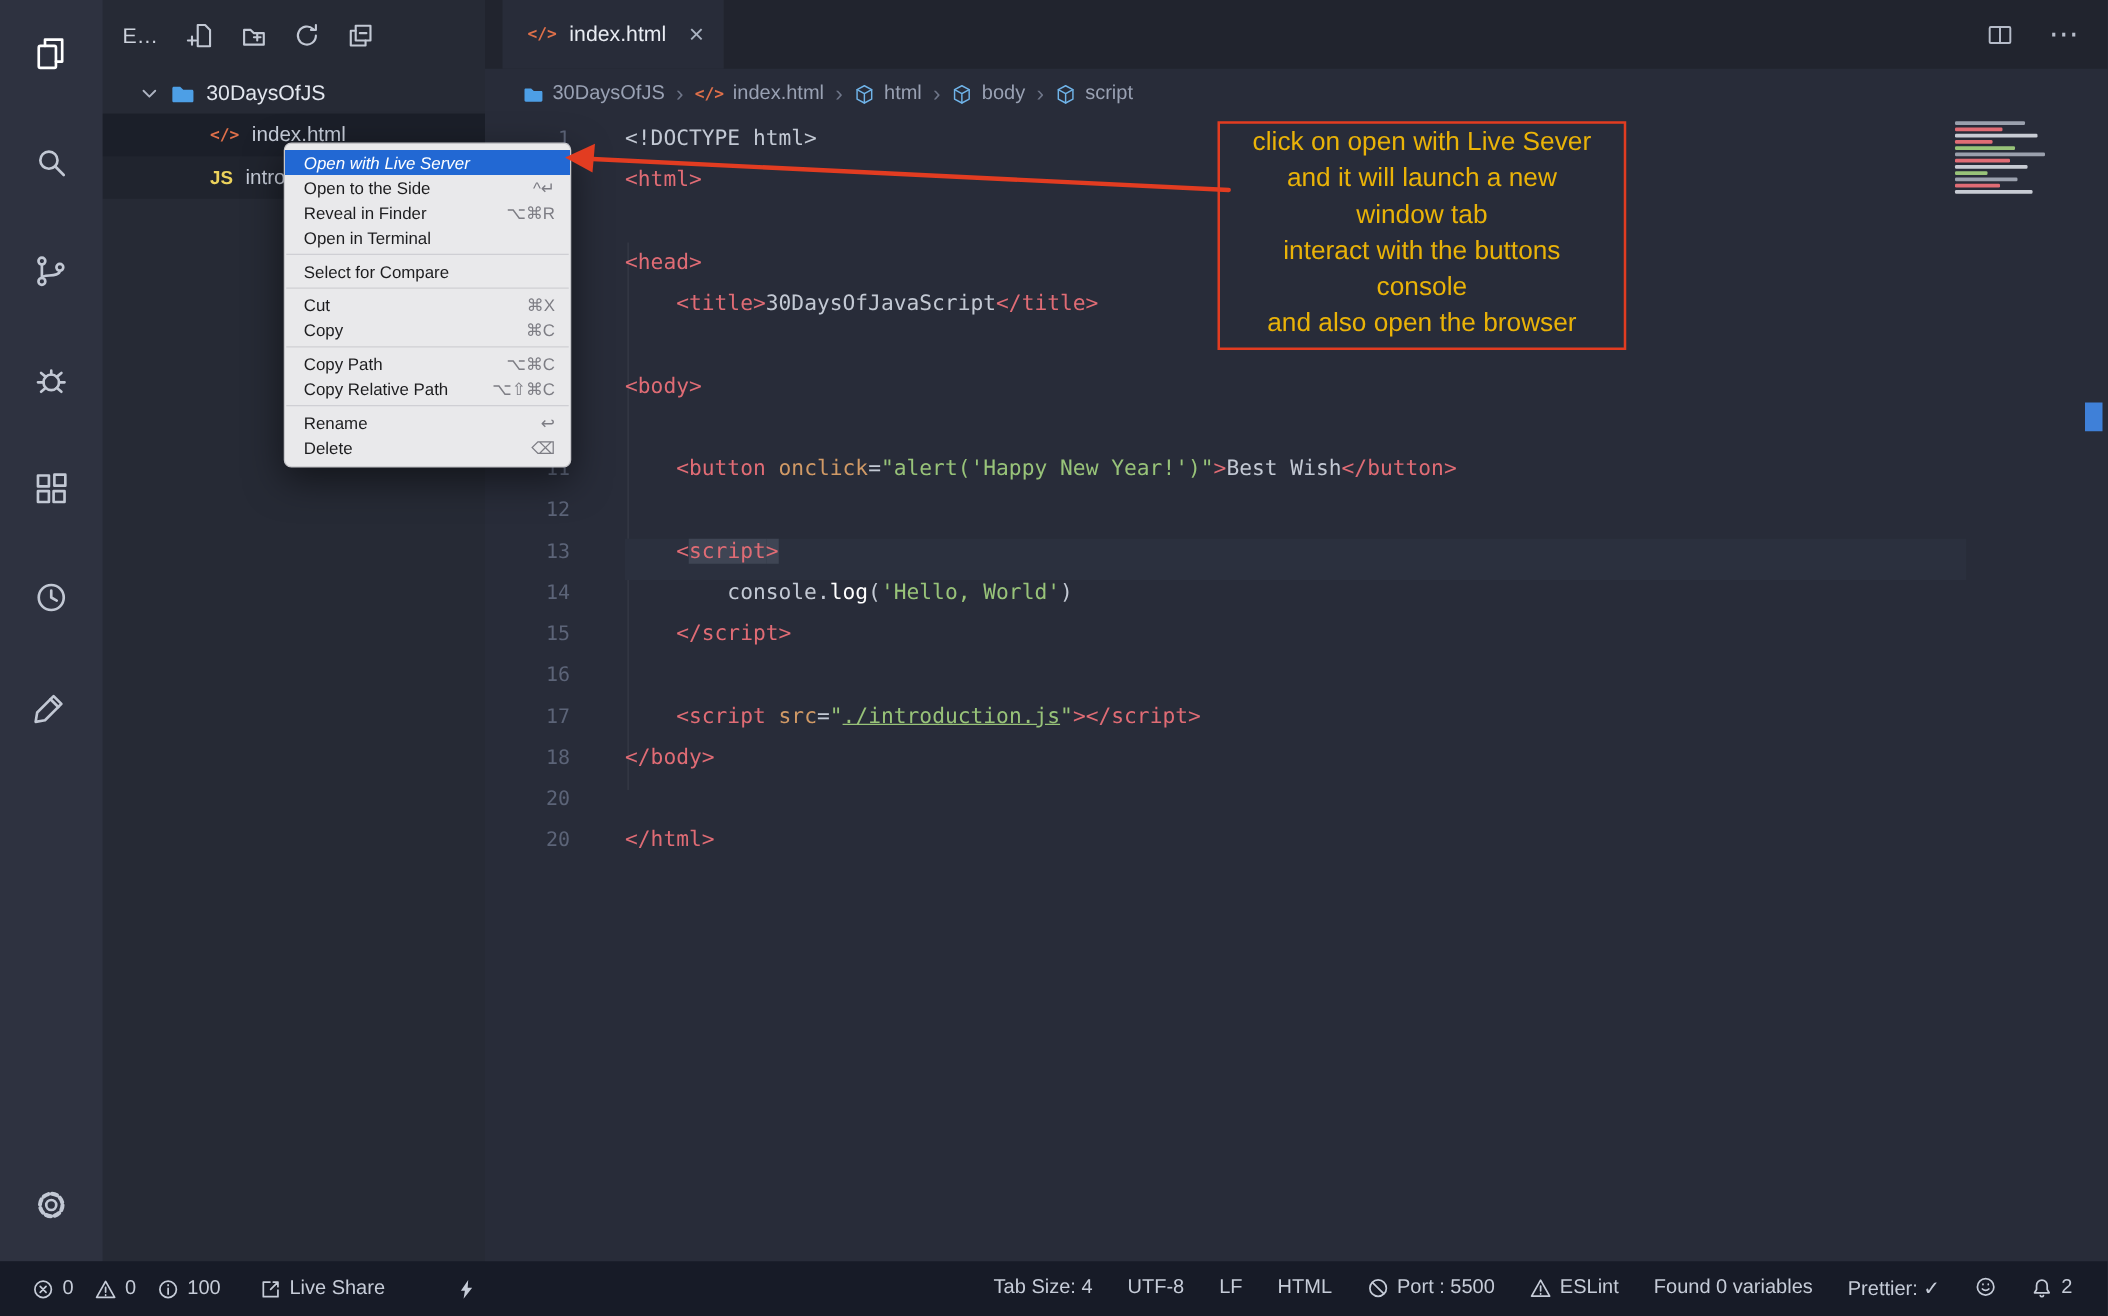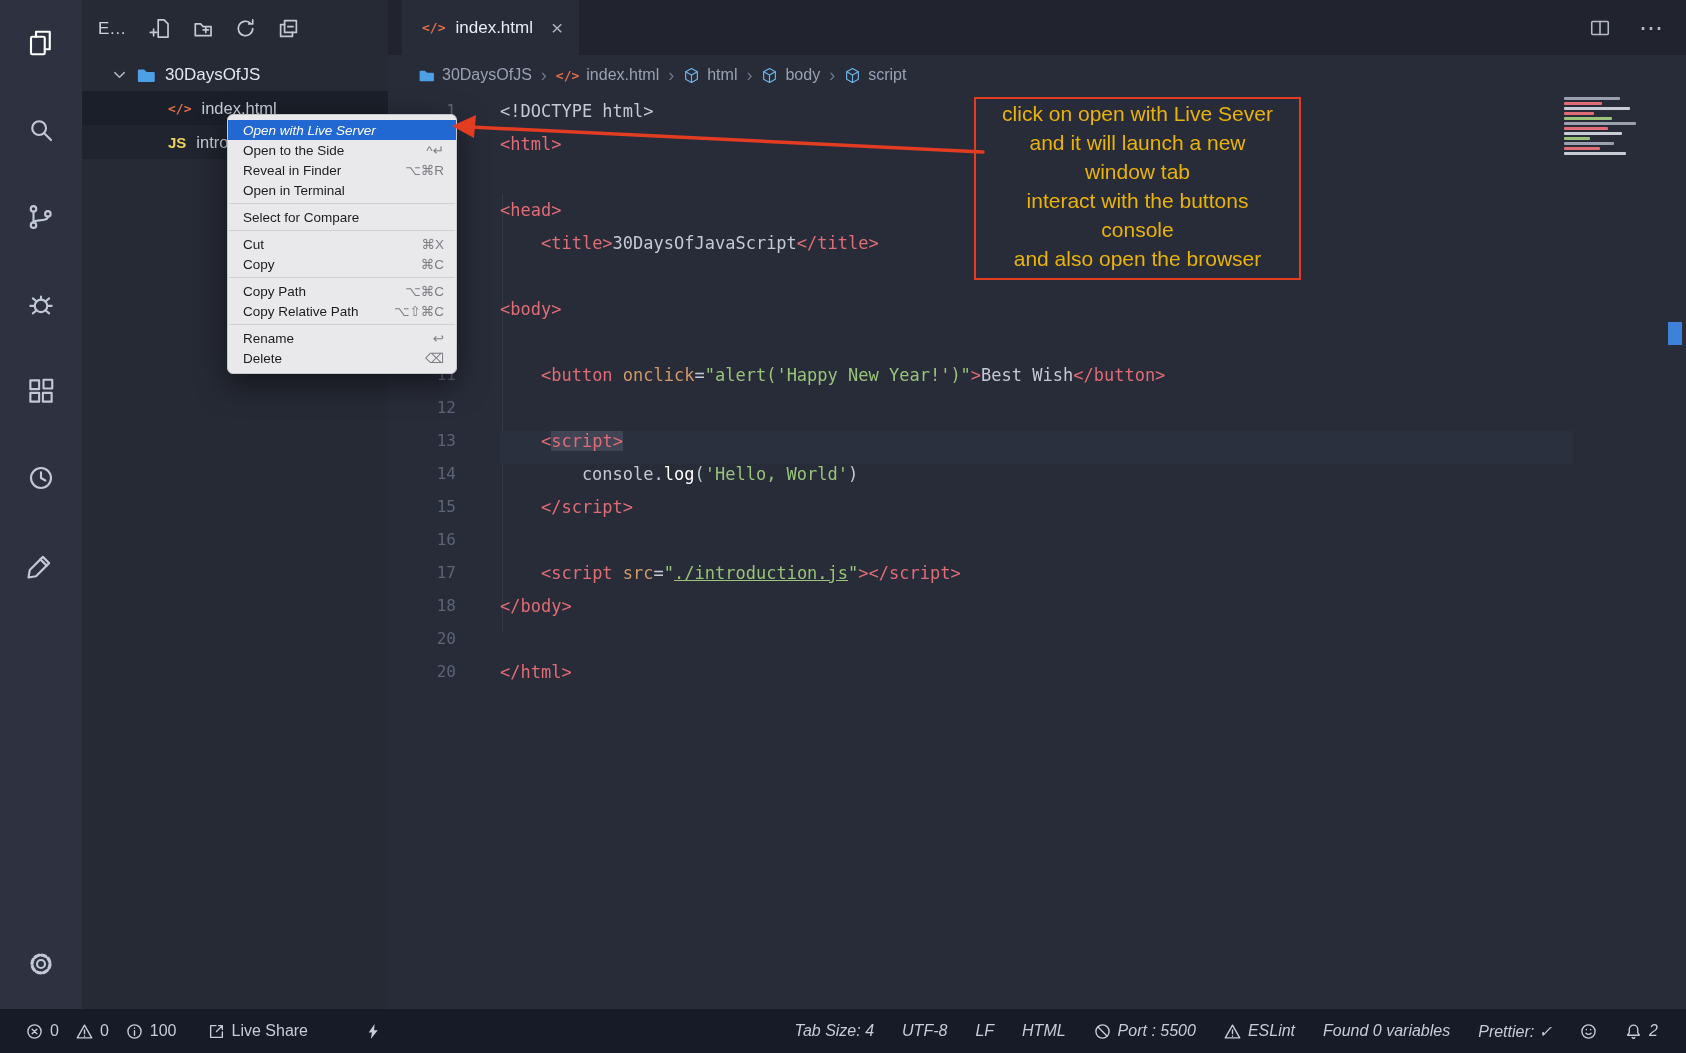--- a/index.html
+++ b/index.html
@@ -67,21 +67,21 @@
 
   
   .annotation-box { position:absolute; left:974px; top:97px; width:327px; height:183px; border:2.5px solid #e23c21; z-index:40; display:flex; flex-direction:column; justify-content:flex-start; text-align:center; font-size:21px; line-height:29px; color:#eab308; font-weight:500; }
   .arrow-svg { position:absolute; left:450px; top:100px; z-index:60; pointer-events:none; }
 
   
   .status-bar { position:absolute; left:0; bottom:0; width:1686px; height:44px; background:#171b27; display:flex; align-items:center; padding:0 28px 0 26px; gap:17px; font-size:16px; color:#c6ccd8; z-index:20; }
   .sbi { display:flex; align-items:center; gap:7px; white-space:nowrap; cursor:pointer; }
   .sbi svg { width:17px; height:17px; stroke-width:1.3; }
   .sb-spacer { flex:1; }
-  .status-right { display:flex; align-items:center; gap:28px;font-style:italic; }
+  .status-right { display:flex; align-items:flex-start; gap:28px; }
   .ml14 { margin-left:14px; } .ml40 { margin-left:40px; }
 </style>
 </head>
 <body>
 
 <div class="activity-bar">
   <div class="ab-icon active">
     <svg viewBox="0 0 24 24">
         <rect x="4" y="7" width="11" height="14" rx="1"></rect>
         <path d="M8 7V3h11v14h-4"></path>

